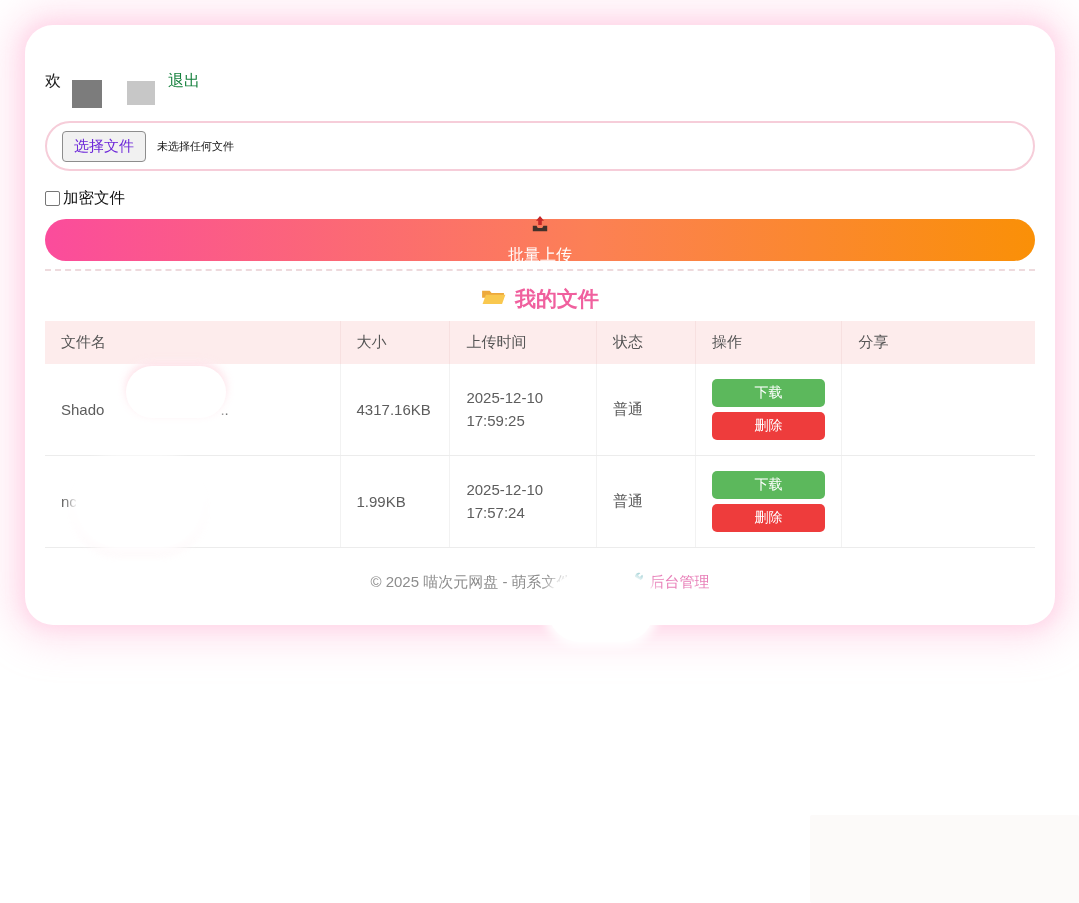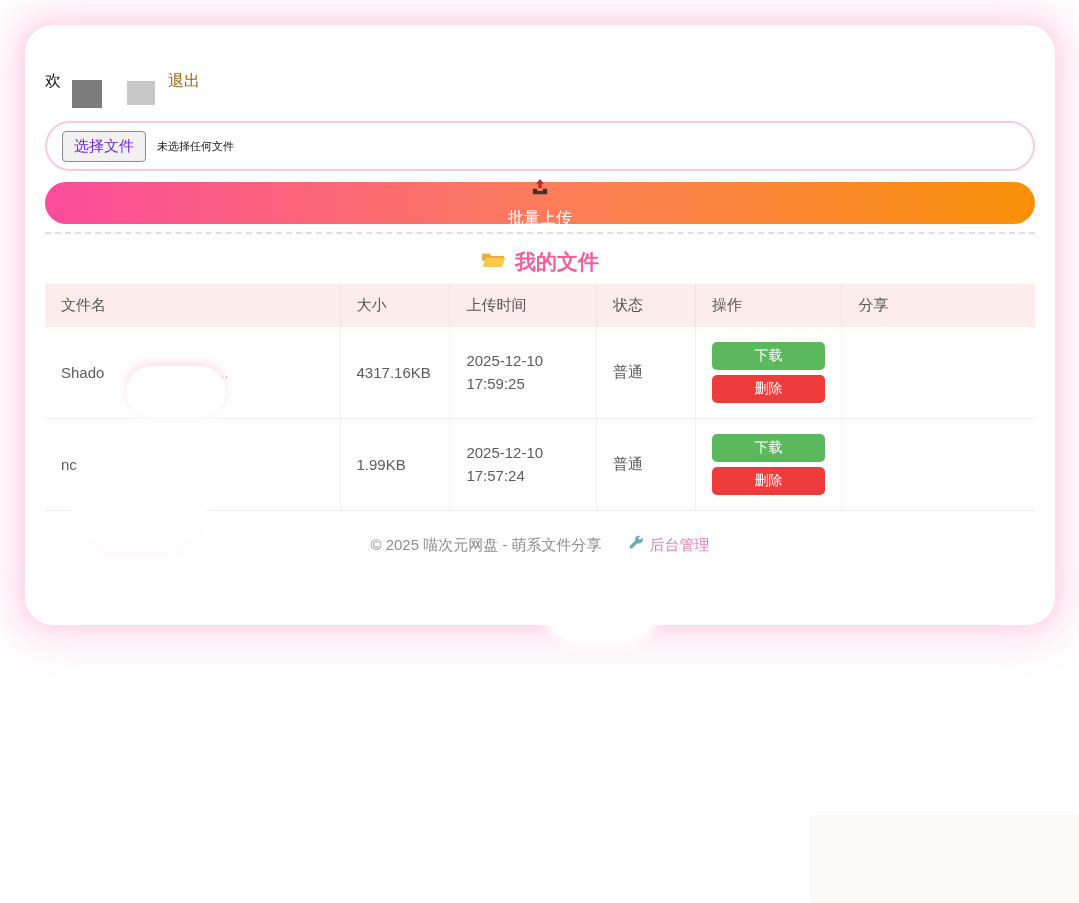--- a/index.html
+++ b/index.html
@@ -14,21 +14,21 @@
   
   .topbar { display:flex; justify-content:space-between; align-items:flex-start;
     margin-top:36px; height:40px; }
   .brand { display:flex; align-items:center; gap:10px; }
   .brand h1 { font-size:27px; font-weight:bold; color:#ec67a2; letter-spacing:1px;
     text-shadow:1px 1px 2px rgba(240,150,190,.35); }
   .userbox { display:flex; align-items:flex-start; gap:11px; margin-top:6px; }
   .welcome-text { font-size:16px; color:#222; margin-top:4px; }
   .redact-sq1 { width:30px; height:28px; background:#7c7c7c; margin-top:13px; }
   .redact-sq2 { width:28px; height:24px; background:#c7c7c7; margin-top:14px; margin-left:14px; }
-  .logout { font-size:16px; color:#a16207; text-decoration:none; margin-top:4px; margin-left:2px; cursor:pointer; }
+  .logout { font-size:16px; color:#15803d; text-decoration:none; margin-top:4px; margin-left:2px; cursor:pointer; }
 
   
   .upload-box { margin-top:20px; height:50px; border:2px solid #f6cdd9; border-radius:26px;
     display:flex; align-items:center; padding:0 15px; }
   .choose-btn { border:1px solid #8d8d8d; background:#f1f1f1; border-radius:4px;
     padding:5px 11px; font-size:15px; color:#6d28d9; cursor:pointer; }
   .no-file { margin-left:11px; font-size:11px; color:#111; }
 
   .encrypt-row { margin-top:17px; display:flex; align-items:center; height:20px; }
   .checkbox { width:15px; height:15px; border:1px solid #767676; border-radius:2px;
@@ -96,20 +96,24 @@
         <span class="redact-sq2"></span>
         <a class="logout">退出</a>
       </div>
     </div>
 
     <div class="upload-box">
       <button class="choose-btn">选择文件</button>
       <span class="no-file">未选择任何文件</span>
     </div>
 
+    <div class="encrypt-row">
+      <span class="checkbox"></span>
+      <span class="encrypt-label">加密文件</span>
+    </div>
 
     <button class="upload-btn">
       <span>
         <svg viewBox="0 0 20 20" width="18" height="18">
           <path d="M10 1 L14.5 6.5 H12 V11 H8 V6.5 H5.5 Z" fill="#c62828"></path>
           <path d="M2 12 h4.2 l1.3 2.5 h5 l1.3 -2.5 H18 v6 H2 z" fill="#43312a"></path>
         </svg>
       </span>
       <span>批量上传</span>
     </button>

